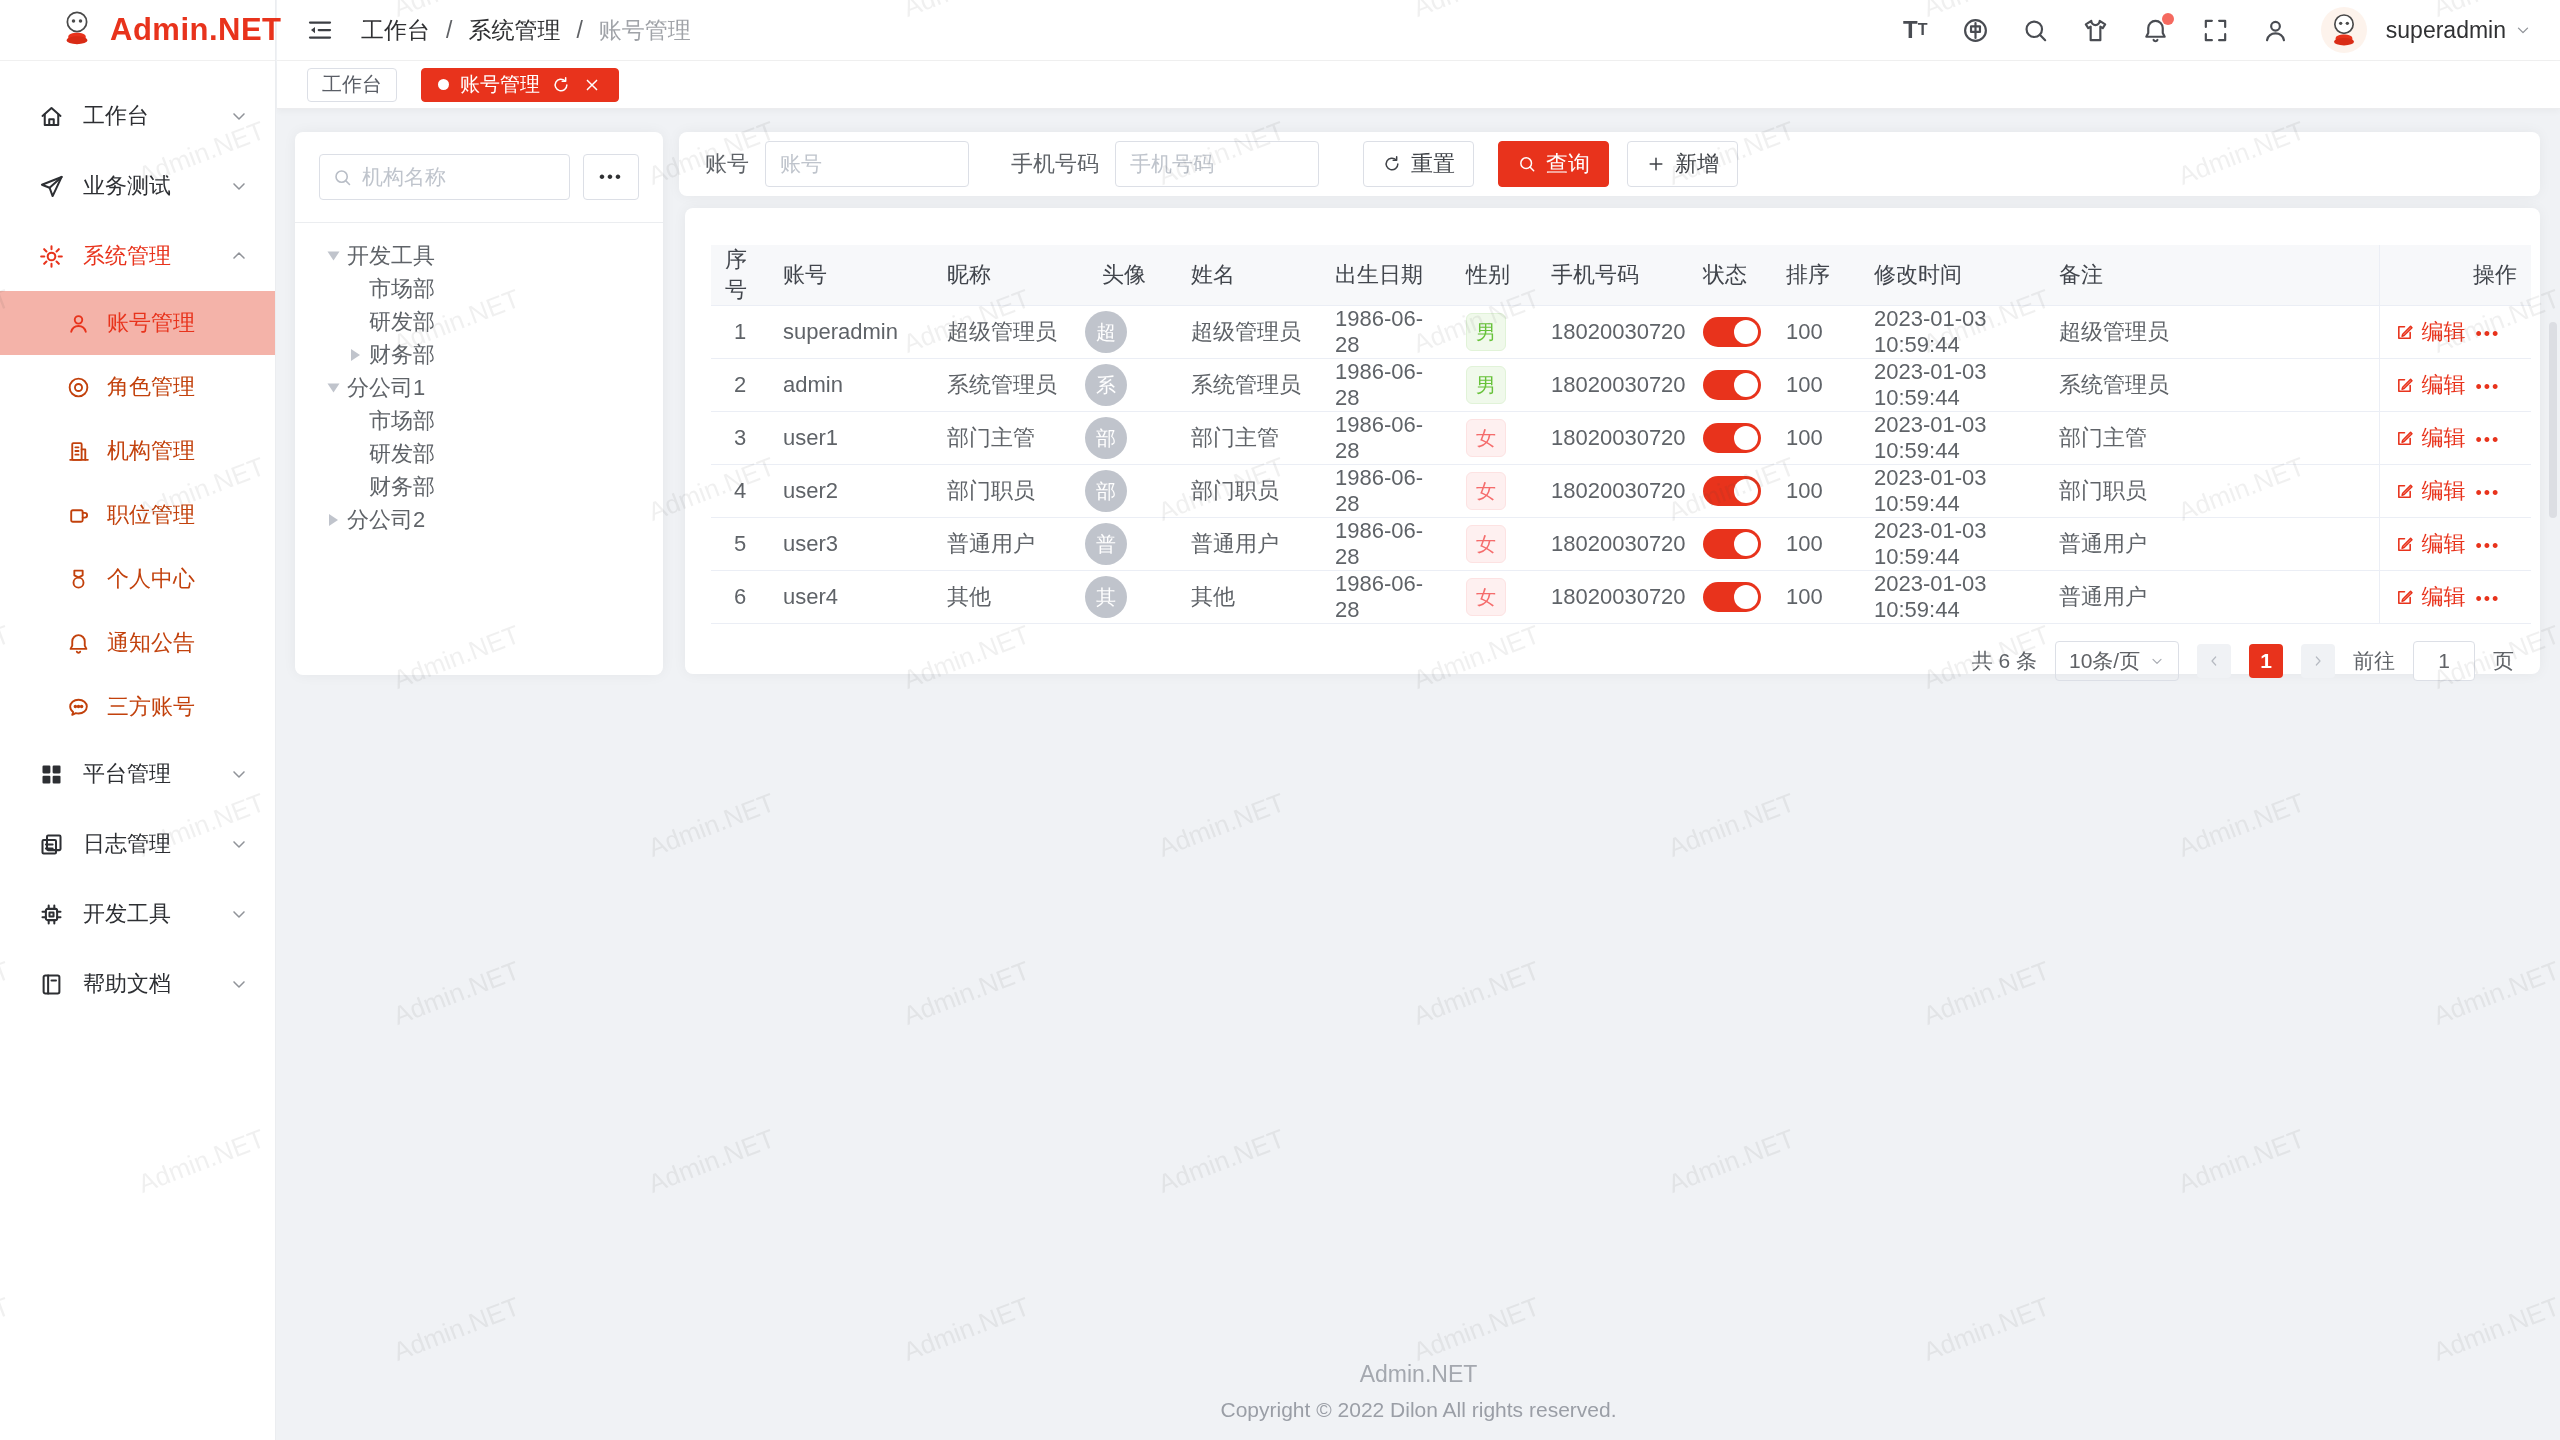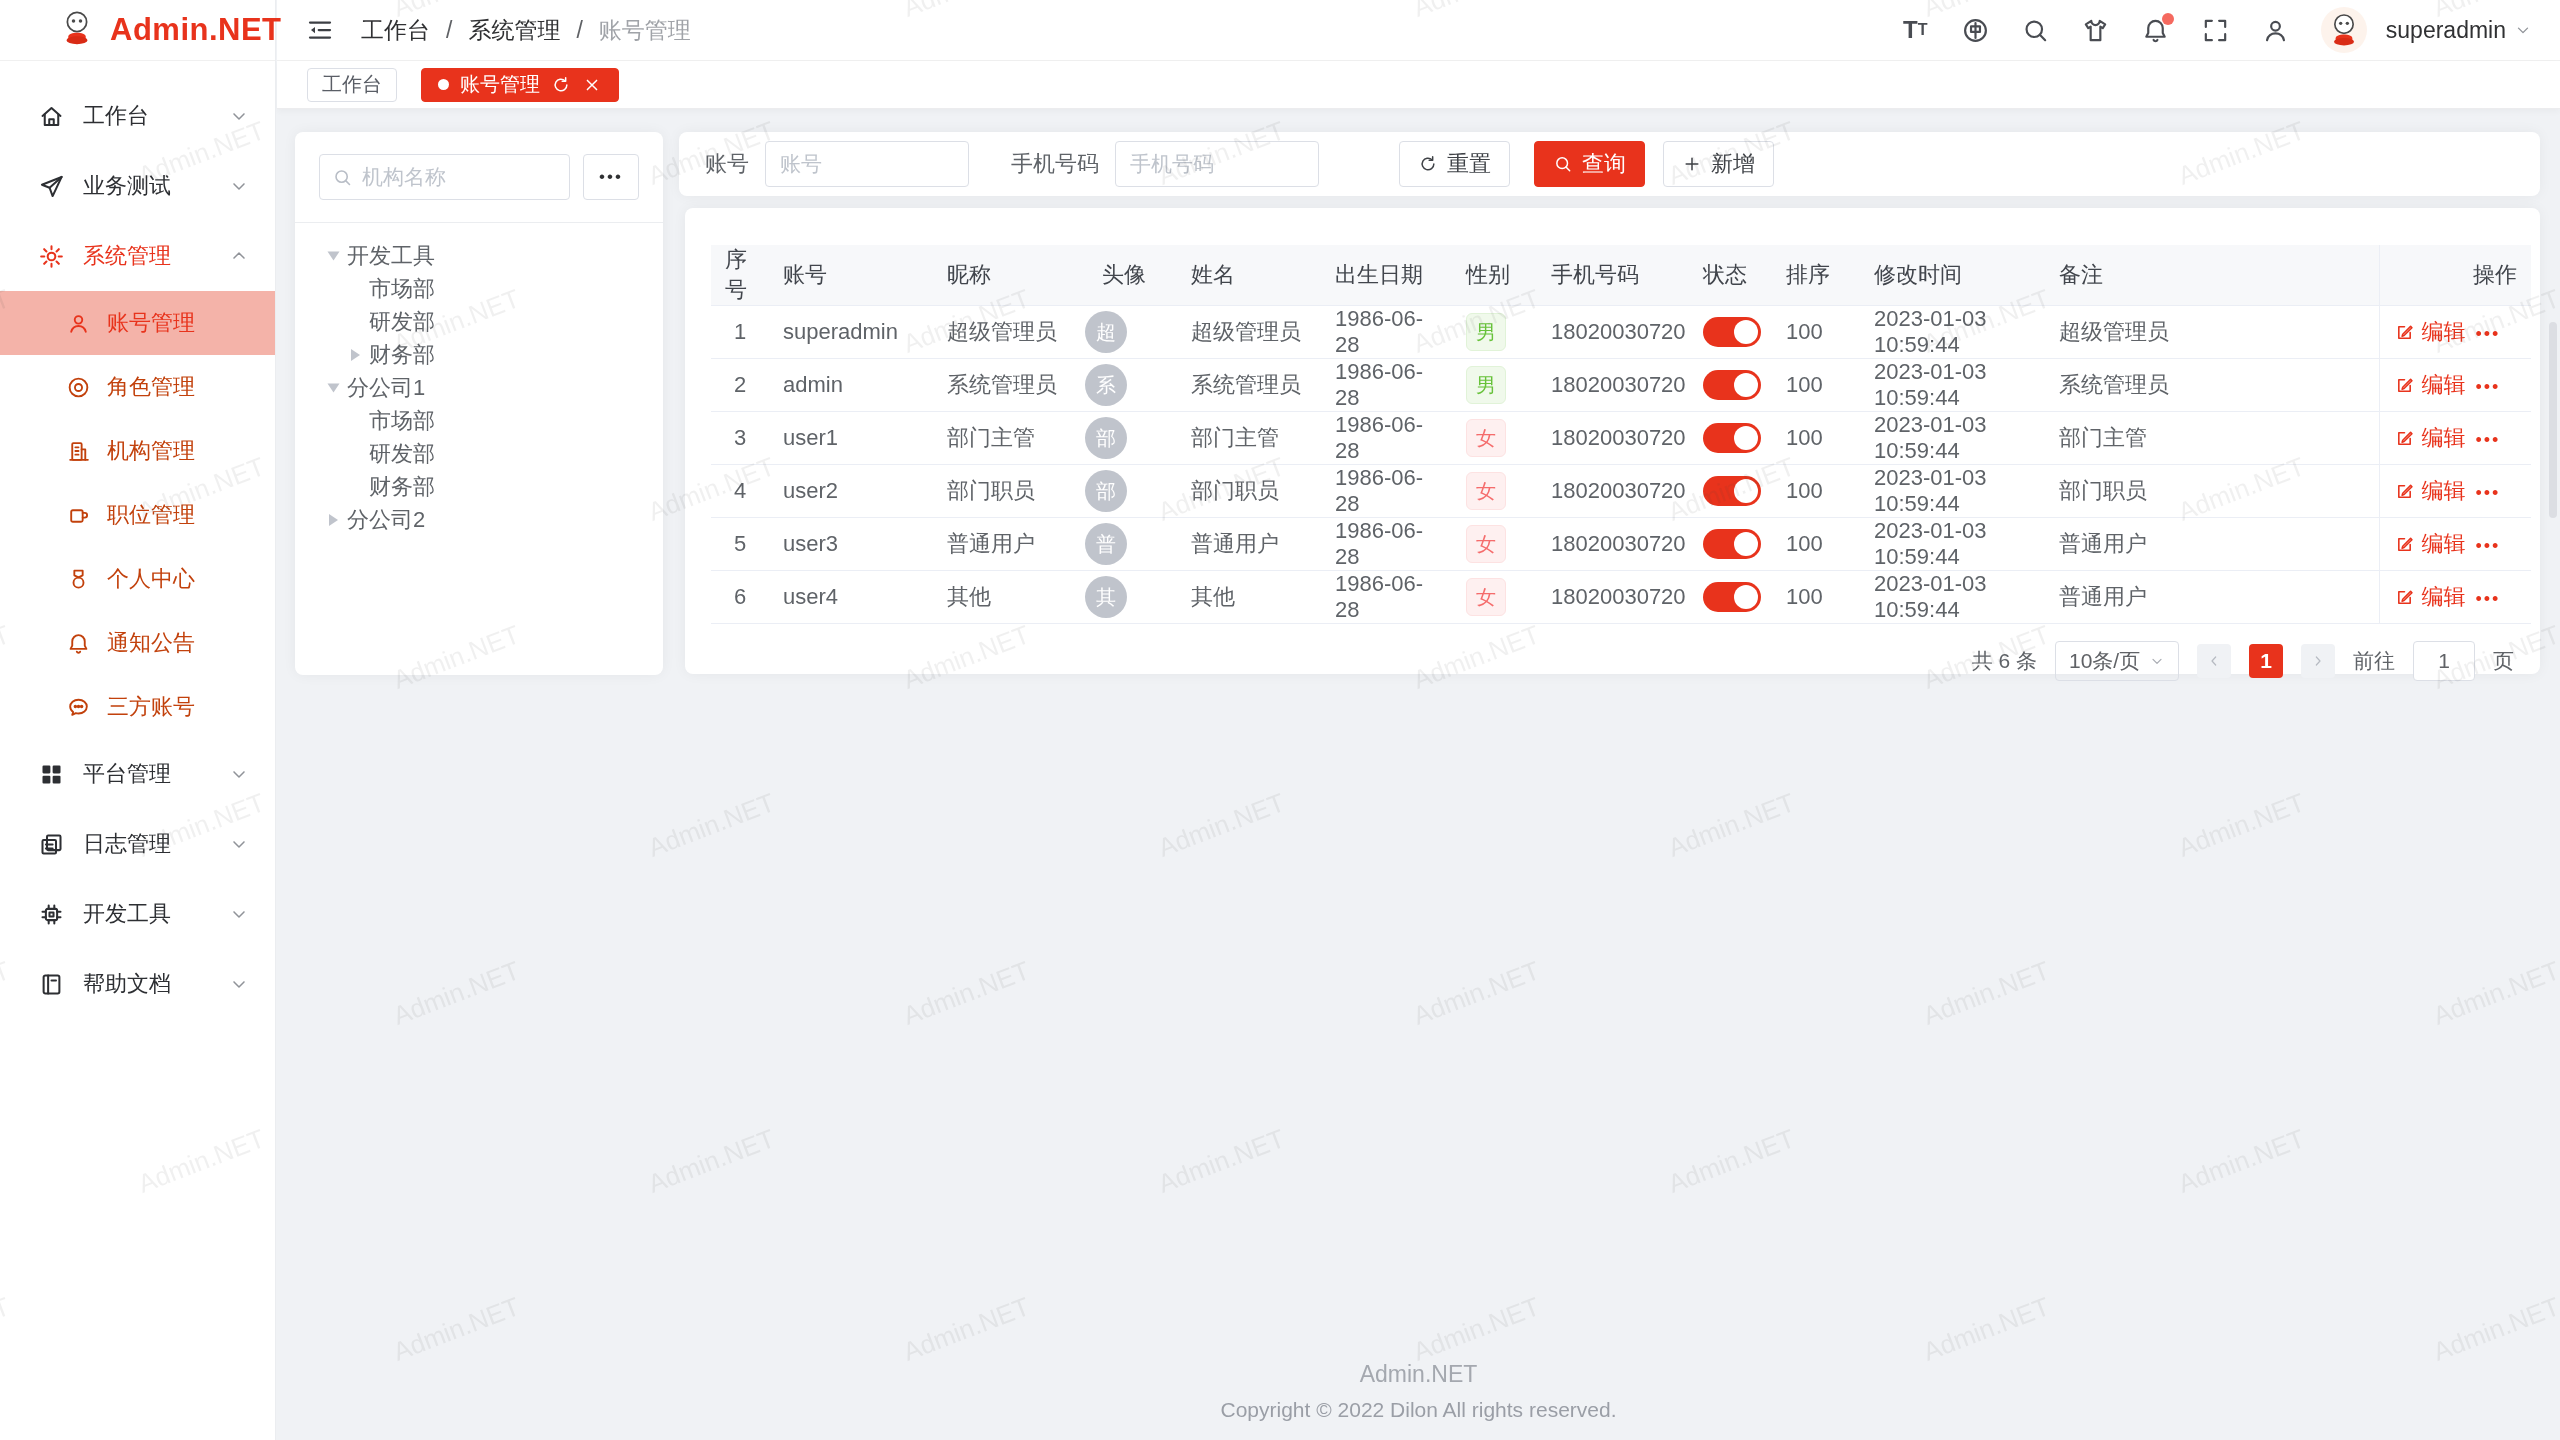--- a/index.html
+++ b/index.html
@@ -398,21 +398,21 @@
               <span>分公司2</span>
             </div>
         </div>
       </section>
 
       <section class="card query-card">
         <span class="q-label">账号</span>
         <input class="q-input" type="text" placeholder="账号" style="">
         <span class="q-label" style="margin-left:42px">手机号码</span>
         <input class="q-input" type="text" placeholder="手机号码" style="">
-        <button class="btn" style="margin-left:80px">
+        <button class="btn" style="margin-left:44px">
           <svg class="stroke" viewBox="0 0 24 24">
               <path d="M19 12a7 7 0 1 1-2.2-5.1"></path>
               <path d="M17.6 3.2v4.2h-4.2"></path>
             </svg>
           <span>重置</span>
         </button>
         <button class="btn primary" style="margin-left:24px">
           <svg class="stroke" viewBox="0 0 24 24">
               <circle cx="11" cy="11" r="6.4"></circle>
               <path d="M15.6 15.6 20 20"></path>

